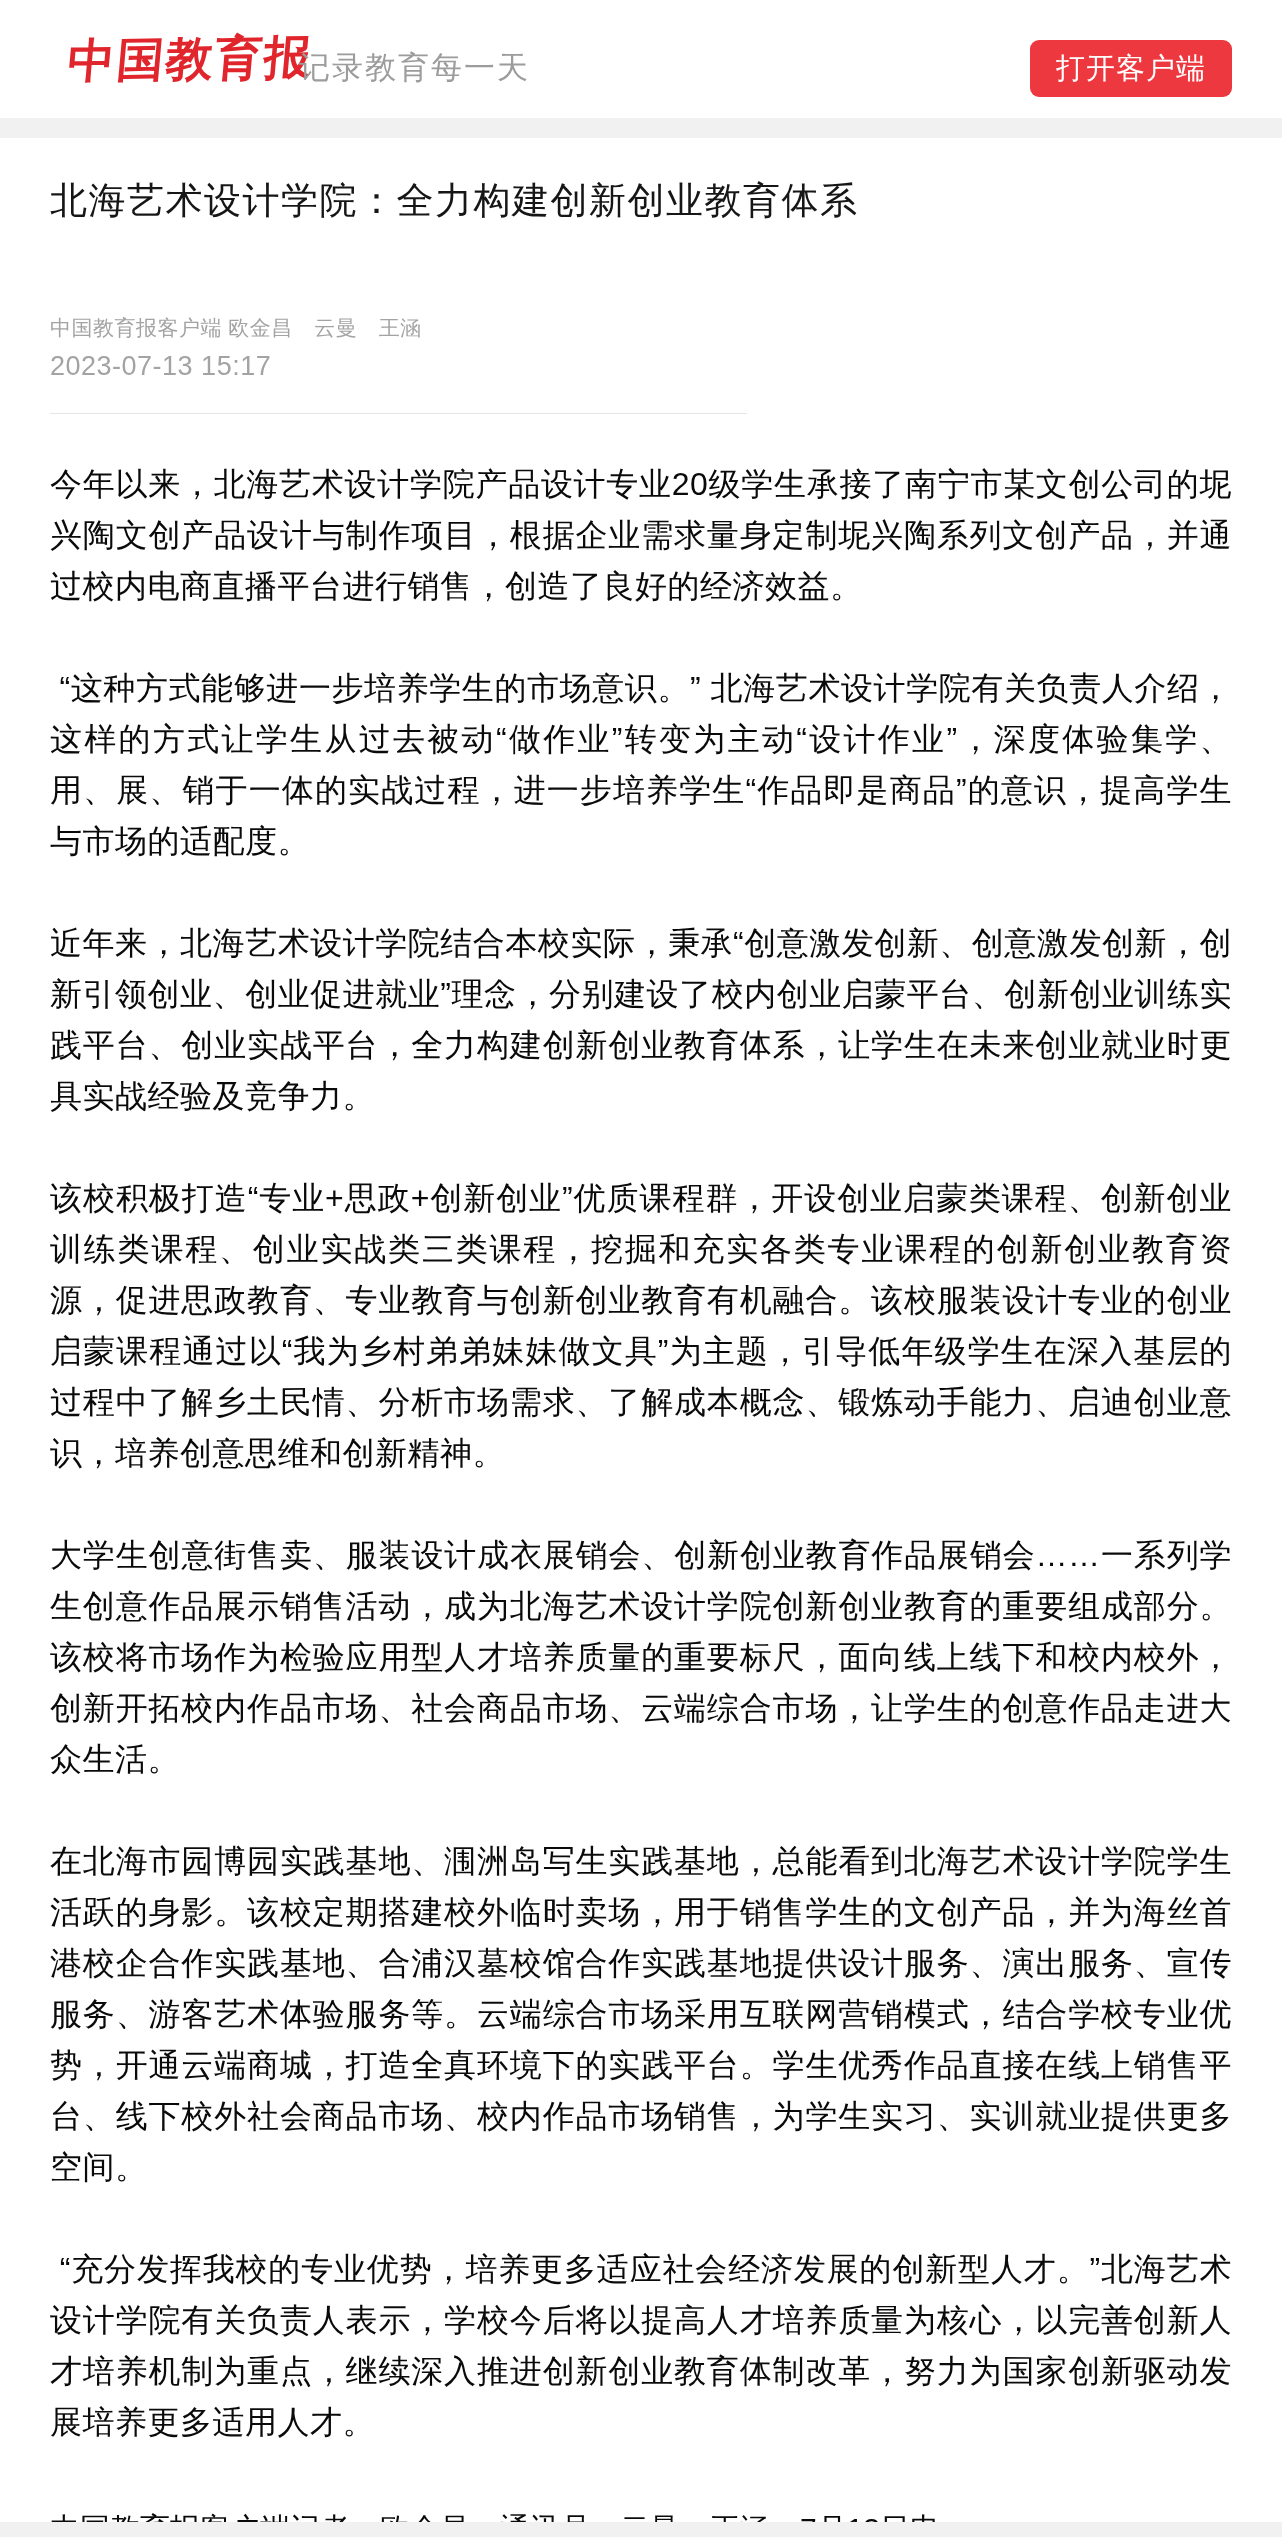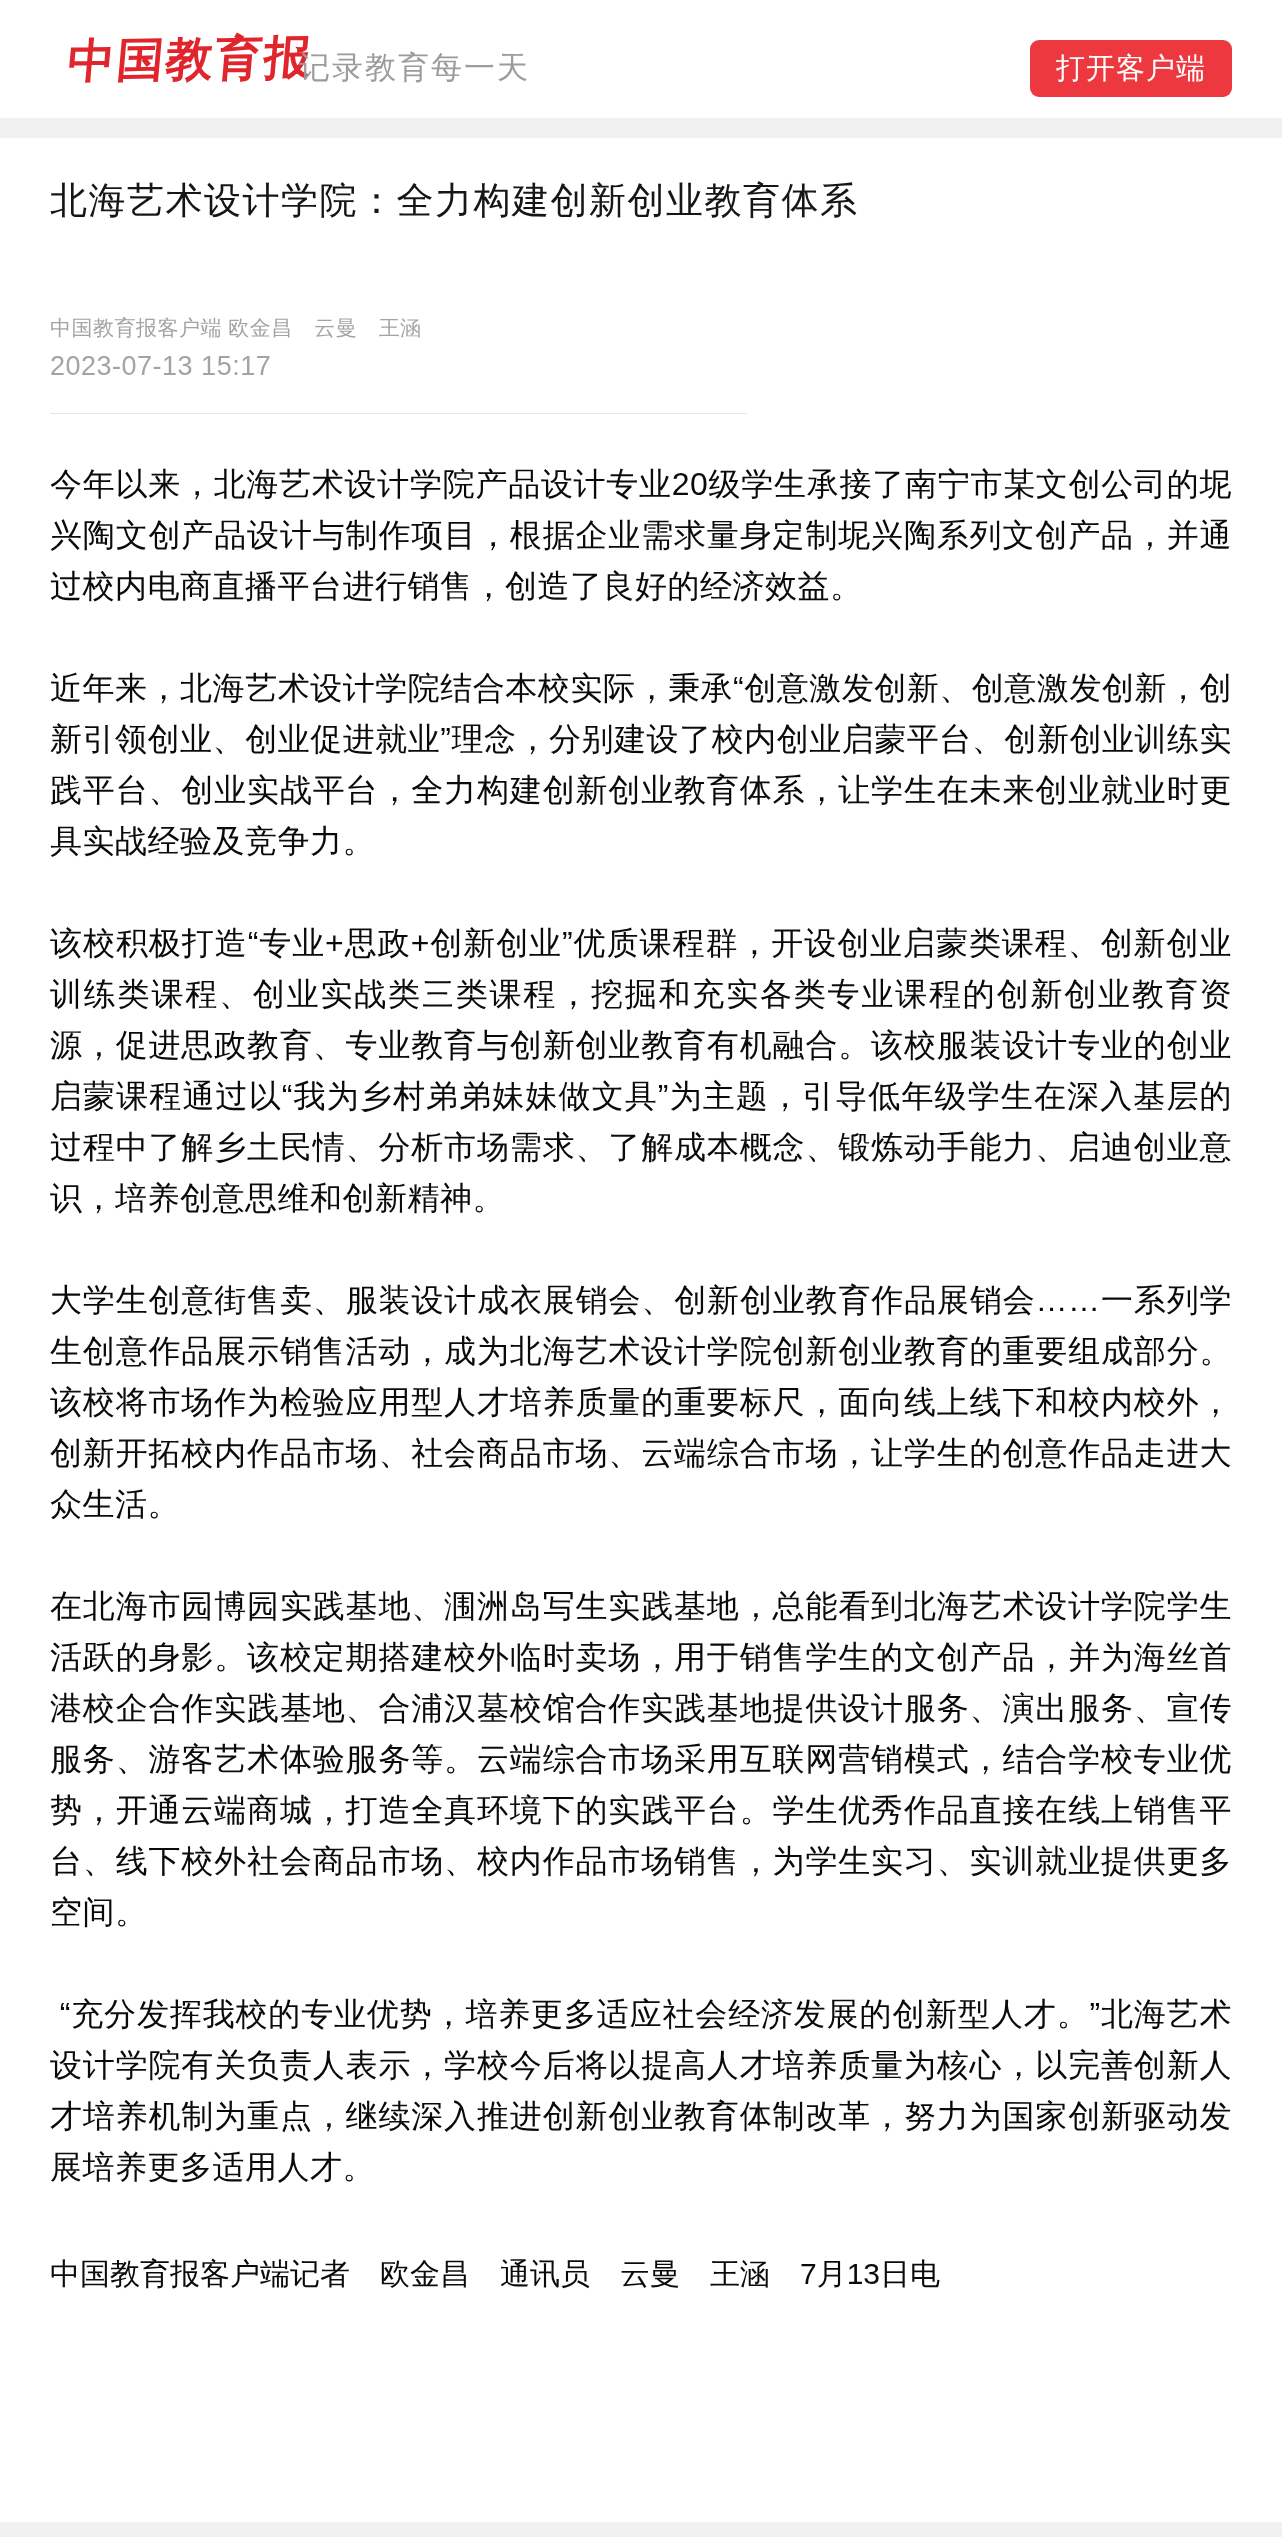--- a/index.html
+++ b/index.html
@@ -143,20 +143,21 @@
 
   <div class="meta byline">中国教育报客户端 欧金昌　云曼　王涵</div>
 
   <div class="meta pub-time">2023-07-13 15:17</div>
 
   <div class="divider"></div>
 
   <div class="article-body">
 
   <p class="para">今年以来，北海艺术设计学院产品设计专业20级学生承接了南宁市某文创公司的坭兴陶文创产品设计与制作项目，根据企业需求量身定制坭兴陶系列文创产品，并通过校内电商直播平台进行销售，创造了良好的经济效益。</p>
+      <p class="para"> “这种方式能够进一步培养学生的市场意识。” 北海艺术设计学院有关负责人介绍，这样的方式让学生从过去被动“做作业”转变为主动“设计作业”，深度体验集学、用、展、销于一体的实战过程，进一步培养学生“作品即是商品”的意识，提高学生与市场的适配度。</p>
       <p class="para">近年来，北海艺术设计学院结合本校实际，秉承“创意激发创新、创意激发创新，创新引领创业、创业促进就业”理念，分别建设了校内创业启蒙平台、创新创业训练实践平台、创业实战平台，全力构建创新创业教育体系，让学生在未来创业就业时更具实战经验及竞争力。</p>
       <p class="para">该校积极打造“专业+思政+创新创业”优质课程群，开设创业启蒙类课程、创新创业训练类课程、创业实战类三类课程，挖掘和充实各类专业课程的创新创业教育资源，促进思政教育、专业教育与创新创业教育有机融合。该校服装设计专业的创业启蒙课程通过以“我为乡村弟弟妹妹做文具”为主题，引导低年级学生在深入基层的过程中了解乡土民情、分析市场需求、了解成本概念、锻炼动手能力、启迪创业意识，培养创意思维和创新精神。</p>
       <p class="para">大学生创意街售卖、服装设计成衣展销会、创新创业教育作品展销会……一系列学生创意作品展示销售活动，成为北海艺术设计学院创新创业教育的重要组成部分。该校将市场作为检验应用型人才培养质量的重要标尺，面向线上线下和校内校外，创新开拓校内作品市场、社会商品市场、云端综合市场，让学生的创意作品走进大众生活。</p>
       <p class="para">在北海市园博园实践基地、涠洲岛写生实践基地，总能看到北海艺术设计学院学生活跃的身影。该校定期搭建校外临时卖场，用于销售学生的文创产品，并为海丝首港校企合作实践基地、合浦汉墓校馆合作实践基地提供设计服务、演出服务、宣传服务、游客艺术体验服务等。云端综合市场采用互联网营销模式，结合学校专业优势，开通云端商城，打造全真环境下的实践平台。学生优秀作品直接在线上销售平台、线下校外社会商品市场、校内作品市场销售，为学生实习、实训就业提供更多空间。</p>
       <p class="para"> “充分发挥我校的专业优势，培养更多适应社会经济发展的创新型人才。”北海艺术设计学院有关负责人表示，学校今后将以提高人才培养质量为核心，以完善创新人才培养机制为重点，继续深入推进创新创业教育体制改革，努力为国家创新驱动发展培养更多适用人才。</p>
     </div>
 
   <div class="signature">中国教育报客户端记者　欧金昌　通讯员　云曼　王涵　7月13日电</div>
 </div>
 

